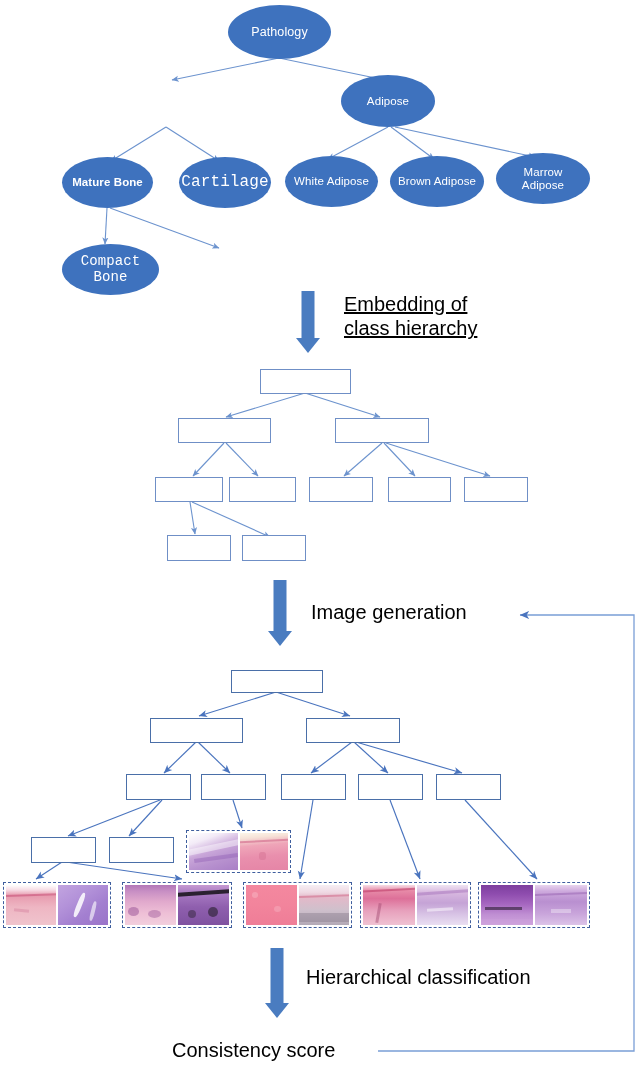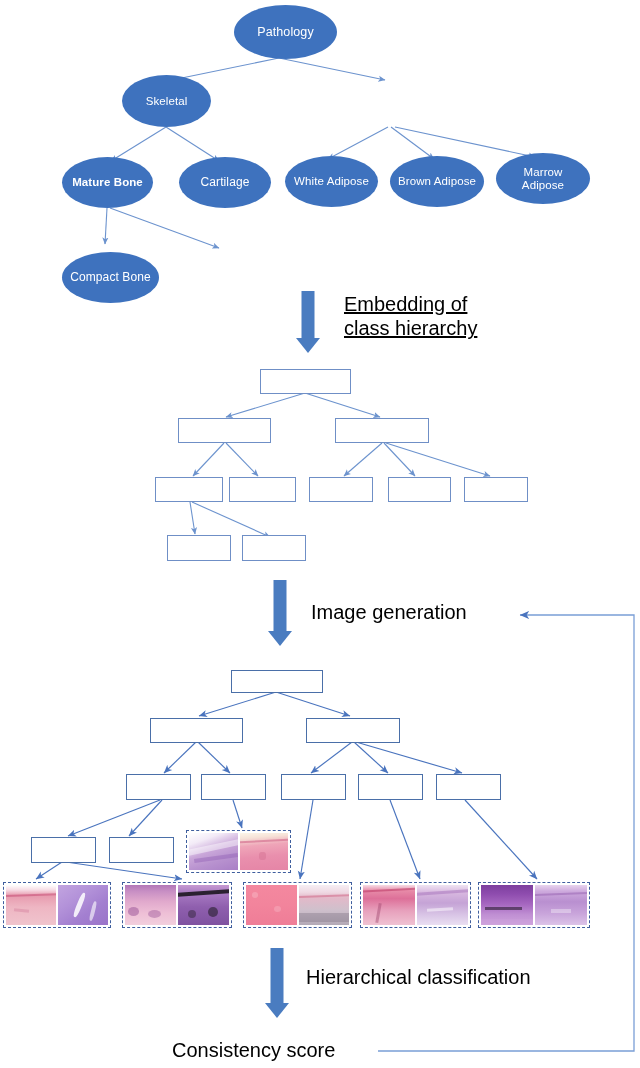--- a/index.html
+++ b/index.html
@@ -144,49 +144,49 @@
       <path d="M465,800 L537,879"></path>
       <path d="M62,862 L36,879"></path>
       <path d="M66,862 L182,879"></path>
     </g>
 
     <g>
       <path d="M378,1051 L634,1051 L634,615 L520,615" stroke="#7A9ED6" stroke-width="1.3" fill="none" marker-end="url(#ah2)"></path>
     </g>
   </svg>
 
-  <div class="node-ellipse" style="left:234px;top:5px;width:103px;height:54px;font-size:12.5px;">
+  <div class="node-ellipse" style="left:228px;top:5px;width:103px;height:54px;font-size:12.5px;">
     <span>Pathology</span>
   </div>
 
-  <div class="node-ellipse" style="left:122px;top:75px;width:89px;height:52px;font-size:11.5px;">
-    <span>Skeletal</span>
+  <div class="node-ellipse" style="left:341px;top:75px;width:94px;height:52px;font-size:11.5px;">
+    <span>Adipose</span>
   </div>
 
   <div class="node-ellipse" style="left:62px;top:157px;width:91px;height:51px;font-size:11.5px;font-weight:bold;">
     <span>Mature
 Bone</span>
   </div>
-  <div class="node-ellipse" style="left:179px;top:157px;width:92px;height:51px;font-size:12px;">
+  <div class="node-ellipse" style="left:179px;top:157px;width:92px;height:51px;font-size:16px;font-family:Liberation Mono, monospace;">
     <span>Cartilage</span>
   </div>
   <div class="node-ellipse" style="left:285px;top:156px;width:93px;height:51px;font-size:11.5px;">
     <span>White
 Adipose</span>
   </div>
   <div class="node-ellipse" style="left:390px;top:156px;width:94px;height:51px;font-size:11.5px;">
     <span>Brown
 Adipose</span>
   </div>
   <div class="node-ellipse" style="left:496px;top:153px;width:94px;height:51px;font-size:11.5px;">
     <span>Marrow
 Adipose</span>
   </div>
 
-  <div class="node-ellipse" style="left:62px;top:252px;width:97px;height:51px;font-size:12px;">
+  <div class="node-ellipse" style="left:62px;top:244px;width:97px;height:51px;font-size:14px;font-family:Liberation Mono, monospace;">
     <span>Compact
 Bone</span>
   </div>
 
   <div class="proc-arrow" style="left:294px;top:291px;width:28px;height:62px;">
     <div class="shaft" style="width:13px;height:47px;"></div>
     <div class="head"></div>
   </div>
   <div class="caption" style="left:344px;top:292px;width:210px;font-size:20px;text-decoration:underline;">Embedding of
 class hierarchy</div>

